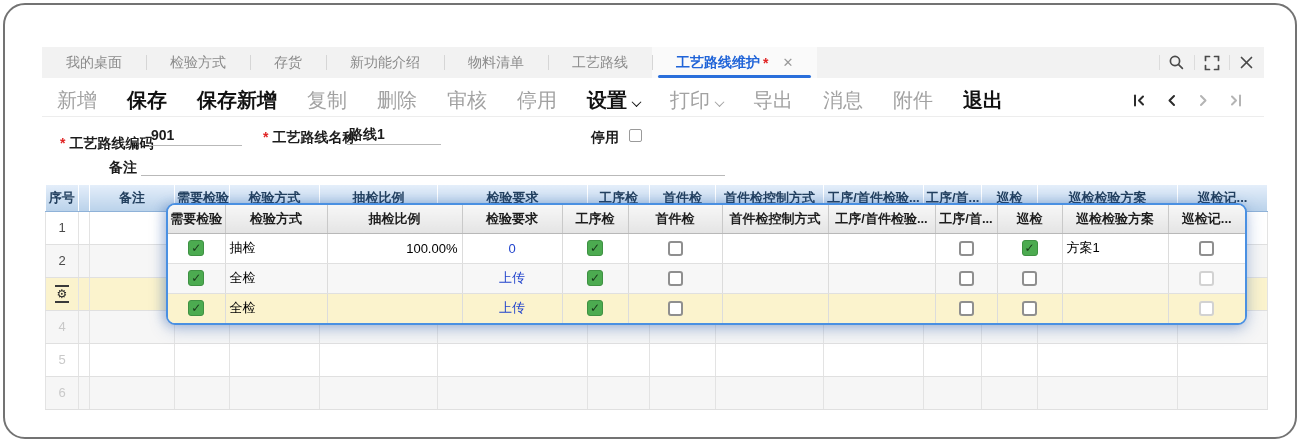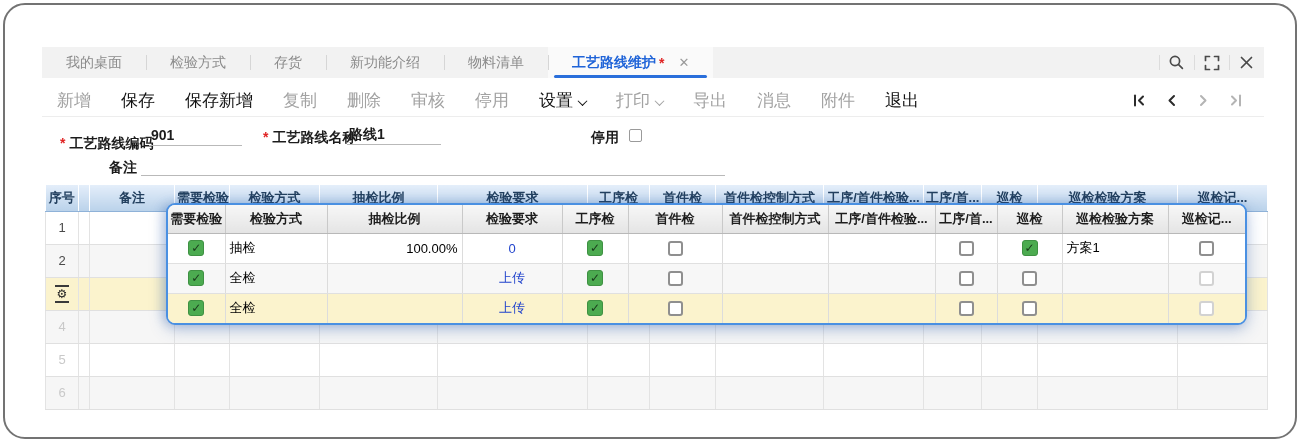--- a/index.html
+++ b/index.html
@@ -17,22 +17,22 @@
   .tab.active::after { content:""; position:absolute; left:6px; right:6px; bottom:0; height:3px; background:#2a6fdb; border-radius:2px; }
   .dirty { color:#e02424; margin-left:3px; font-weight:bold; }
   .tclose { color:#9a9a9a; font-weight:normal; margin-left:14px; font-size:13px; }
   .tabicons { margin-left:auto; display:flex; align-items:stretch; }
   .tbicon { width:35px; display:flex; align-items:center; justify-content:center; position:relative; }
   .tbicon::before { content:""; position:absolute; left:0; top:8px; width:1px; height:15px; background:#dcdcdc; }
   .tbicon svg { stroke:#4a4a4a; fill:none; stroke-width:1.7; stroke-linecap:round; }
 
   
   .toolbar { position:absolute; left:37px; top:79px; width:1222px; height:33px; background:#fff;
-             border-bottom:1px solid #ededed; display:flex; align-items:center; font-size:17px; }
-  .titem { padding:0 15px; color:#121212; font-weight:400; white-space:nowrap; cursor:default; }
+             border-bottom:1px solid #ededed; display:flex; align-items:center; font-size:20px; }
+  .titem { padding:0 15px; color:#121212; font-weight:700; white-space:nowrap; cursor:default; }
   .titem.dis { color:#a2a2a2; font-weight:400; }
   .chev { display:inline-block; width:7px; height:7px; border-right:1.6px solid currentColor; border-bottom:1.6px solid currentColor;
           transform:rotate(45deg) translate(-1px,-1px); margin-left:6px; }
   .pager { margin-left:auto; display:flex; align-items:center; gap:10px; padding-right:18px; }
   .pbtn { display:flex; align-items:center; justify-content:center; width:22px; height:22px; }
   .pbtn svg { fill:none; stroke-width:2; stroke-linecap:round; stroke-linejoin:round; }
   .pbtn.en svg { stroke:#2b2b2b; }
   .pbtn.ds svg { stroke:#b4b4b4; }
 
   
@@ -89,20 +89,21 @@
 
 <div class="frame">
   <div class="shell">
 
     <div class="tabbar">
       <div class="tab">我的桌面</div>
       <div class="tab">检验方式</div>
       <div class="tab">存货</div>
       <div class="tab">新功能介绍</div>
       <div class="tab">物料清单</div>
+      <div class="tab">工艺路线</div>
       <div class="tab active">
         <span>工艺路线维护</span>
         <span class="dirty">*</span>
         <span class="tclose">✕</span>
       </div>
       <div class="tabicons">
         <div class="tbicon">
           <svg width="17" height="17" viewBox="0 0 17 17">
               <circle cx="7" cy="7" r="4.6"></circle>
               <line x1="10.6" y1="10.6" x2="14.4" y2="14.4"></line>

